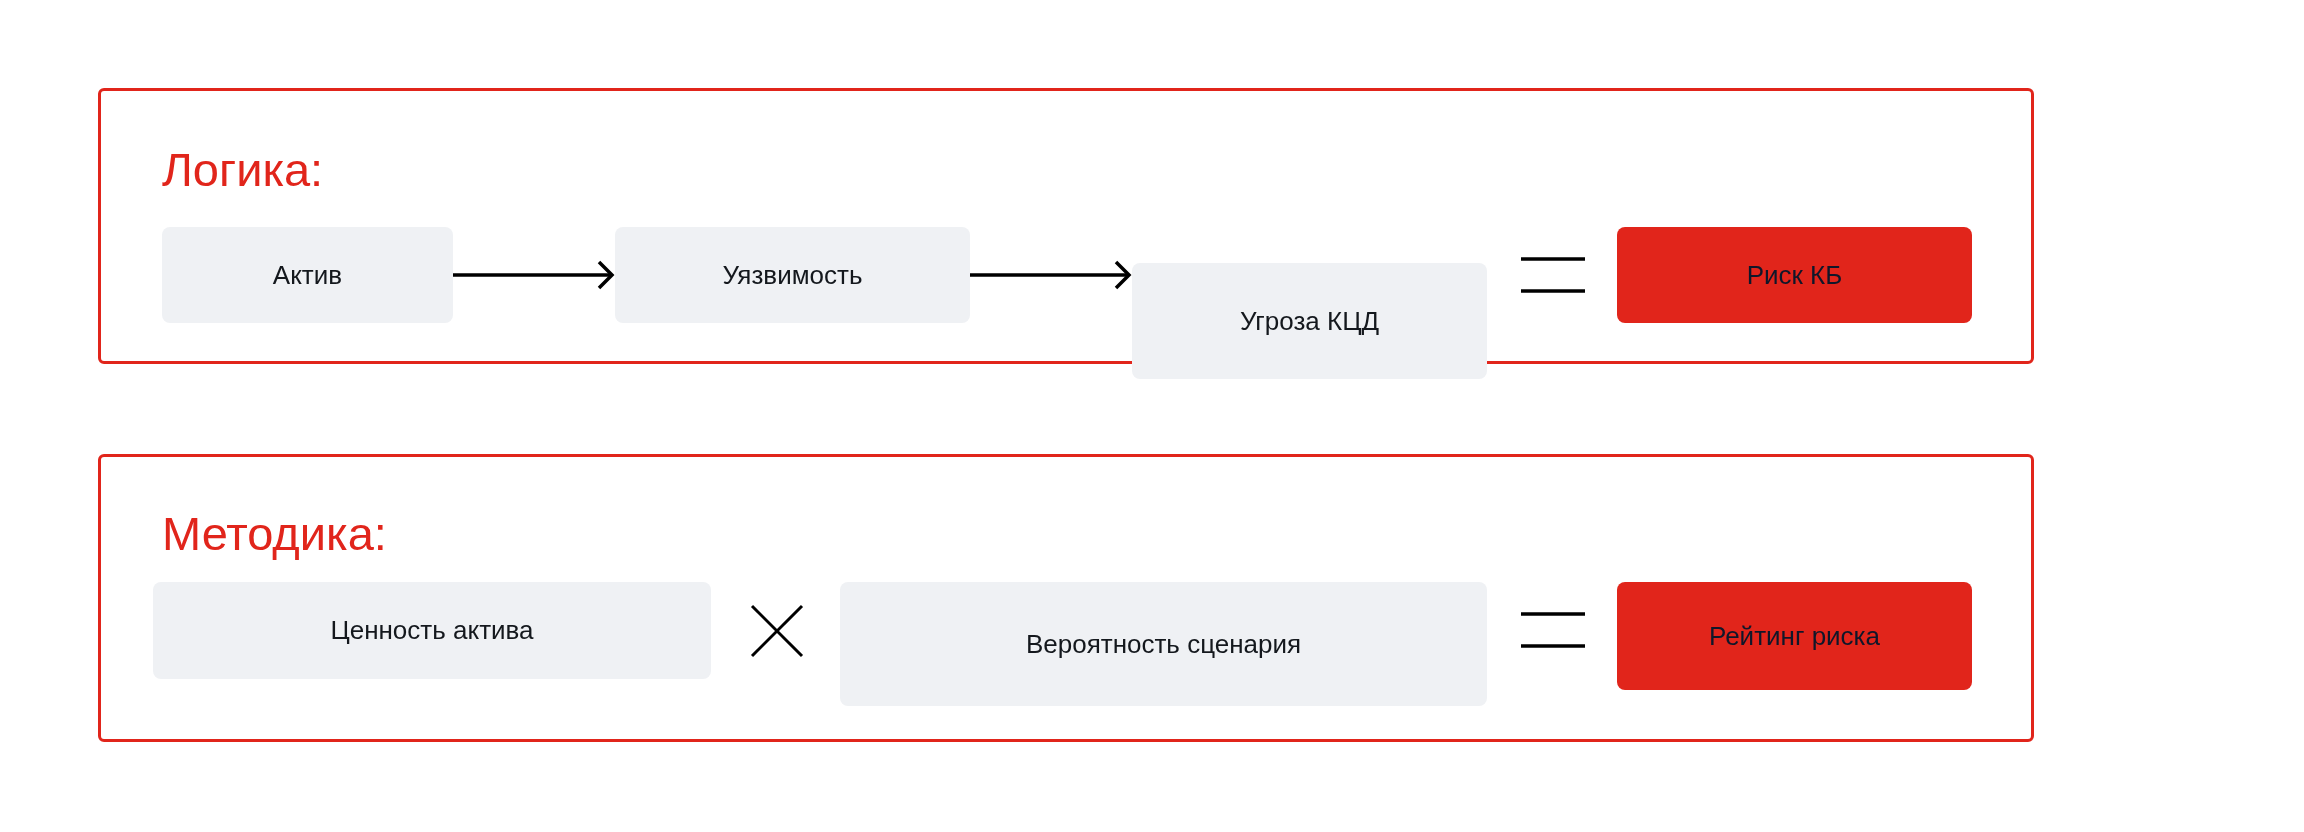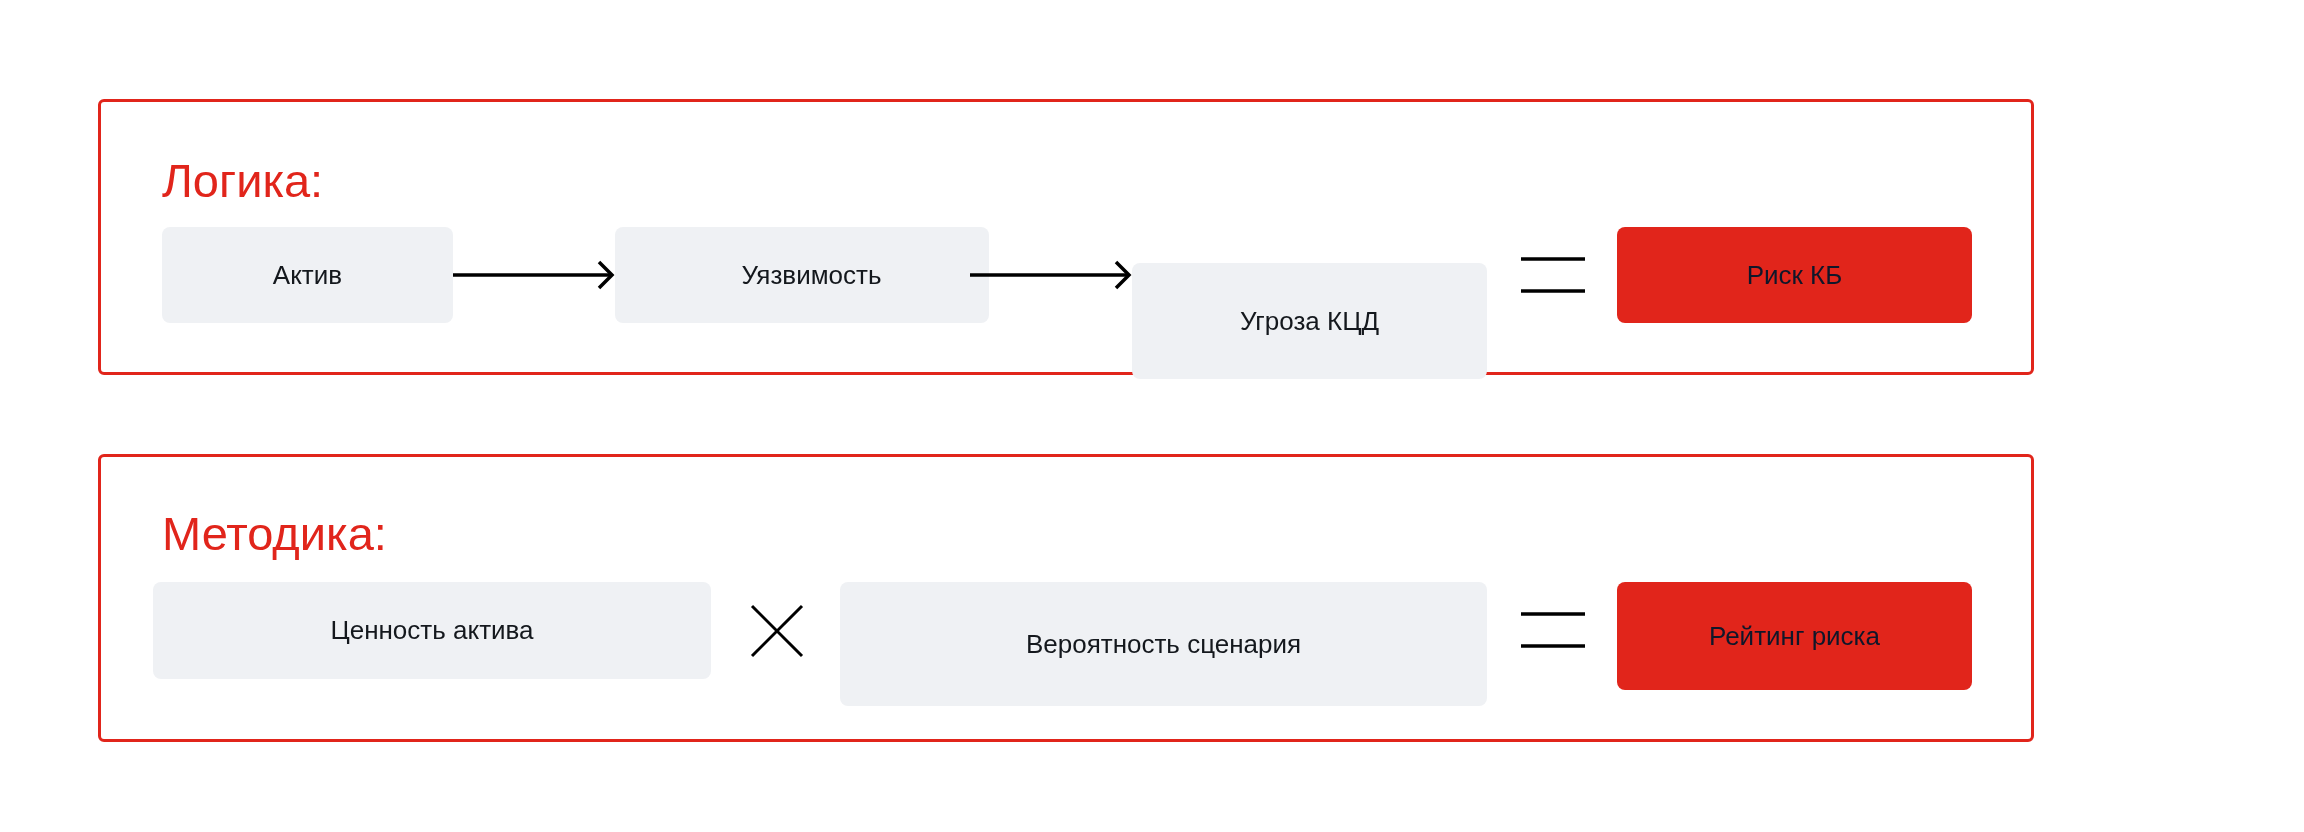--- a/index.html
+++ b/index.html
@@ -6,29 +6,29 @@
   body{width:2304px;height:832px;position:relative;overflow:hidden;font-family:"Liberation Sans",sans-serif;}
   .panel{position:absolute;left:98px;width:1936px;border:3px solid #e1251b;border-radius:6px;box-sizing:border-box;}
   .panel-title{position:absolute;left:61px;color:#e1251b;font-size:47px;font-weight:400;line-height:1;}
   .node{position:absolute;background:#eff1f4;border-radius:8px;color:#14181d;font-size:26px;display:flex;align-items:center;justify-content:center;white-space:nowrap;}
   .node.result{background:#e1251b;color:#0f172a;}
   .op{position:absolute;}
 </style>
 </head>
 <body>
 
-<div class="panel" style="top:99px;height:276px;">
+<div class="panel" style="top:88px;height:276px;">
   <div class="panel-title" style="top:55px;">Логика:</div>
 </div>
 <div class="node" style="left:162px;top:227px;width:291px;height:96px;">Актив</div>
 <svg class="op" style="left:453px;top:258px;" width="162" height="34" viewBox="0 0 162 34">
   <line x1="0" y1="17" x2="158" y2="17" stroke="#000" stroke-width="3.5"></line>
   <polyline points="146,4 159,17 146,30" fill="none" stroke="#000" stroke-width="3.5"></polyline>
 </svg>
-<div class="node" style="left:615px;top:227px;width:355px;height:96px;padding-left:19px;">Уязвимость</div>
+<div class="node" style="left:615px;top:227px;width:355px;height:96px;">Уязвимость</div>
 <svg class="op" style="left:970px;top:258px;" width="162" height="34" viewBox="0 0 162 34">
   <line x1="0" y1="17" x2="158" y2="17" stroke="#000" stroke-width="3.5"></line>
   <polyline points="146,4 159,17 146,30" fill="none" stroke="#000" stroke-width="3.5"></polyline>
 </svg>
 <div class="node" style="left:1132px;top:227px;width:355px;height:116px;margin-top:36px;">Угроза КЦД</div>
 <svg class="op" style="left:1521px;top:255px;" width="64" height="40" viewBox="0 0 64 40">
   <line x1="0" y1="4" x2="64" y2="4" stroke="#000" stroke-width="3.5"></line>
   <line x1="0" y1="36" x2="64" y2="36" stroke="#000" stroke-width="3.5"></line>
 </svg>
 <div class="node result" style="left:1617px;top:227px;width:355px;height:96px;">Риск КБ</div>

